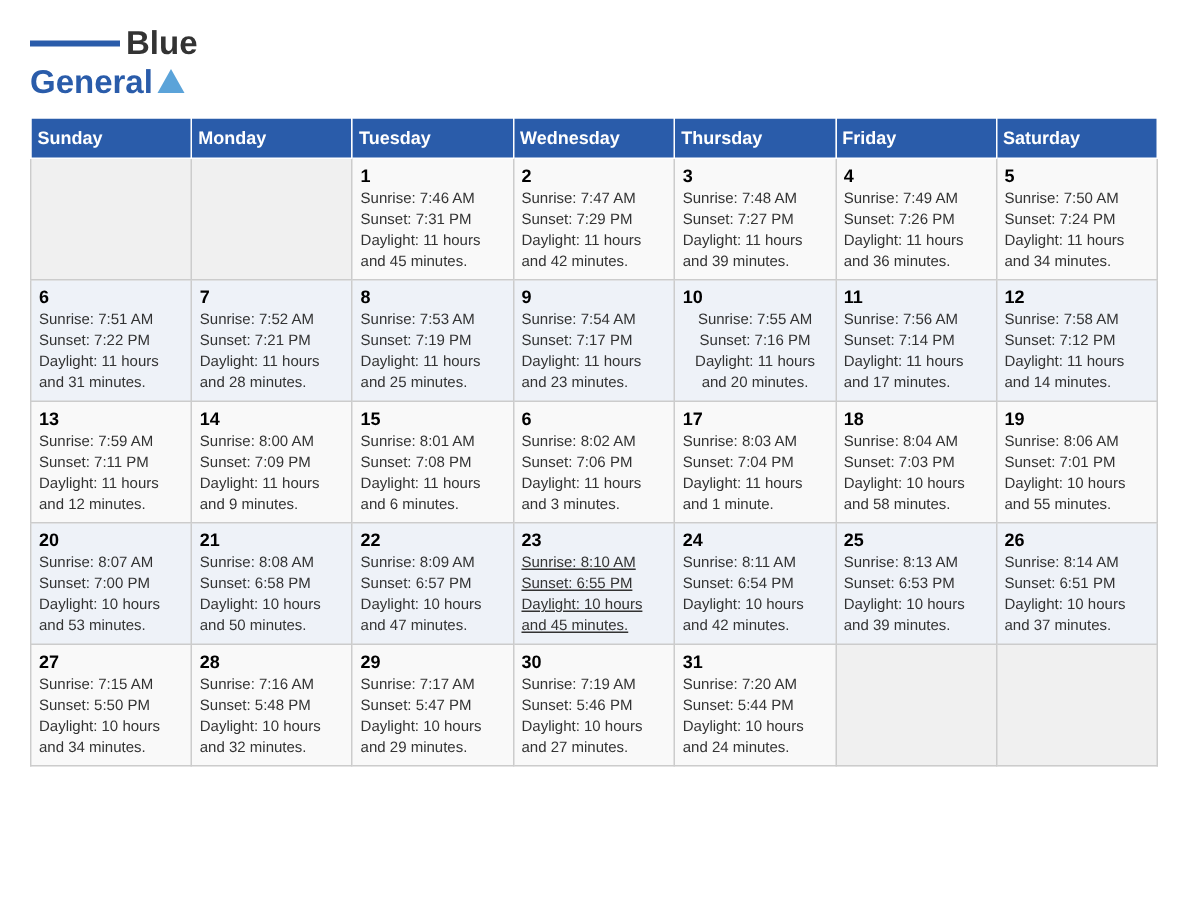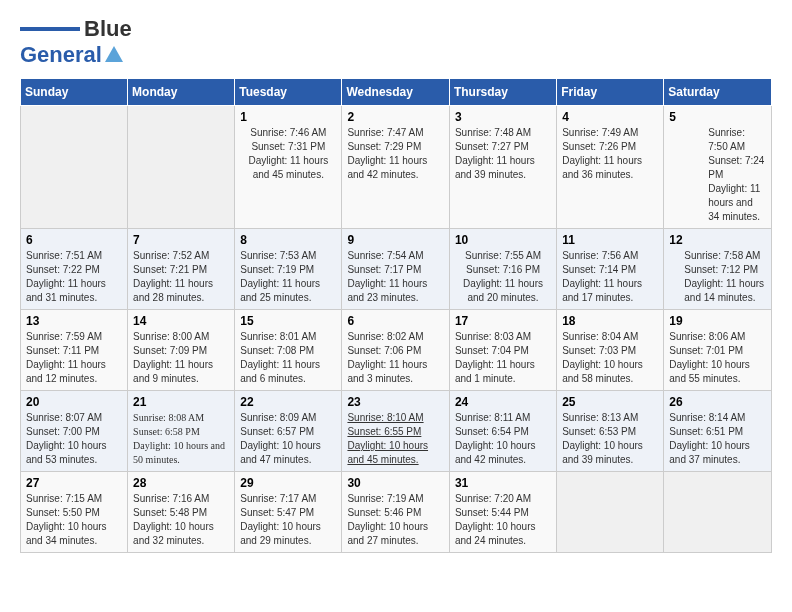--- a/index.html
+++ b/index.html
@@ -108,21 +108,21 @@
         <th>Friday</th>
         <th>Saturday</th>
       </tr>
   </thead>
   <tbody id="calendar-body">
   <tr>
         <td class="empty-cell"></td>
         <td class="empty-cell"></td>
         <td>
           <span class="day-num">1</span>
-          <div class="day-info" style="white-space: pre-line; text-align: center;">Sunrise: 7:46 AM
+          <div class="day-info" style="white-space: pre-line;">Sunrise: 7:46 AM
 Sunset: 7:31 PM
 Daylight: 11 hours and 45 minutes.</div>
         </td>
         <td>
           <span class="day-num">2</span>
           <div class="day-info" style="white-space: pre-line;">Sunrise: 7:47 AM
 Sunset: 7:29 PM
 Daylight: 11 hours and 42 minutes.</div>
         </td>
         <td>
@@ -132,21 +132,21 @@
 Daylight: 11 hours and 39 minutes.</div>
         </td>
         <td>
           <span class="day-num">4</span>
           <div class="day-info" style="white-space: pre-line;">Sunrise: 7:49 AM
 Sunset: 7:26 PM
 Daylight: 11 hours and 36 minutes.</div>
         </td>
         <td>
           <span class="day-num">5</span>
-          <div class="day-info" style="white-space: pre-line; margin-left: 39px;">Sunrise: 7:50 AM
+          <div class="day-info" style="white-space: pre-line;">Sunrise: 7:50 AM
 Sunset: 7:24 PM
 Daylight: 11 hours and 34 minutes.</div>
         </td>
       </tr>
       <tr>
         <td>
           <span class="day-num">6</span>
           <div class="day-info" style="white-space: pre-line;">Sunrise: 7:51 AM
 Sunset: 7:22 PM
 Daylight: 11 hours and 31 minutes.</div>
@@ -176,21 +176,21 @@
 Daylight: 11 hours and 20 minutes.</div>
         </td>
         <td>
           <span class="day-num">11</span>
           <div class="day-info" style="white-space: pre-line;">Sunrise: 7:56 AM
 Sunset: 7:14 PM
 Daylight: 11 hours and 17 minutes.</div>
         </td>
         <td>
           <span class="day-num">12</span>
-          <div class="day-info" style="white-space: pre-line; margin-left: 15px;">Sunrise: 7:58 AM
+          <div class="day-info" style="white-space: pre-line;">Sunrise: 7:58 AM
 Sunset: 7:12 PM
 Daylight: 11 hours and 14 minutes.</div>
         </td>
       </tr>
       <tr>
         <td>
           <span class="day-num">13</span>
           <div class="day-info" style="white-space: pre-line;">Sunrise: 7:59 AM
 Sunset: 7:11 PM
 Daylight: 11 hours and 12 minutes.</div>
@@ -234,21 +234,21 @@
       </tr>
       <tr>
         <td>
           <span class="day-num">20</span>
           <div class="day-info" style="white-space: pre-line;">Sunrise: 8:07 AM
 Sunset: 7:00 PM
 Daylight: 10 hours and 53 minutes.</div>
         </td>
         <td>
           <span class="day-num">21</span>
-          <div class="day-info" style="white-space: pre-line; font-family: Liberation Serif, serif;">Sunrise: 8:08 AM
+          <div class="day-info" style="white-space: pre-line;">Sunrise: 8:08 AM
 Sunset: 6:58 PM
 Daylight: 10 hours and 50 minutes.</div>
         </td>
         <td>
           <span class="day-num">22</span>
           <div class="day-info" style="white-space: pre-line;">Sunrise: 8:09 AM
 Sunset: 6:57 PM
 Daylight: 10 hours and 47 minutes.</div>
         </td>
         <td>

